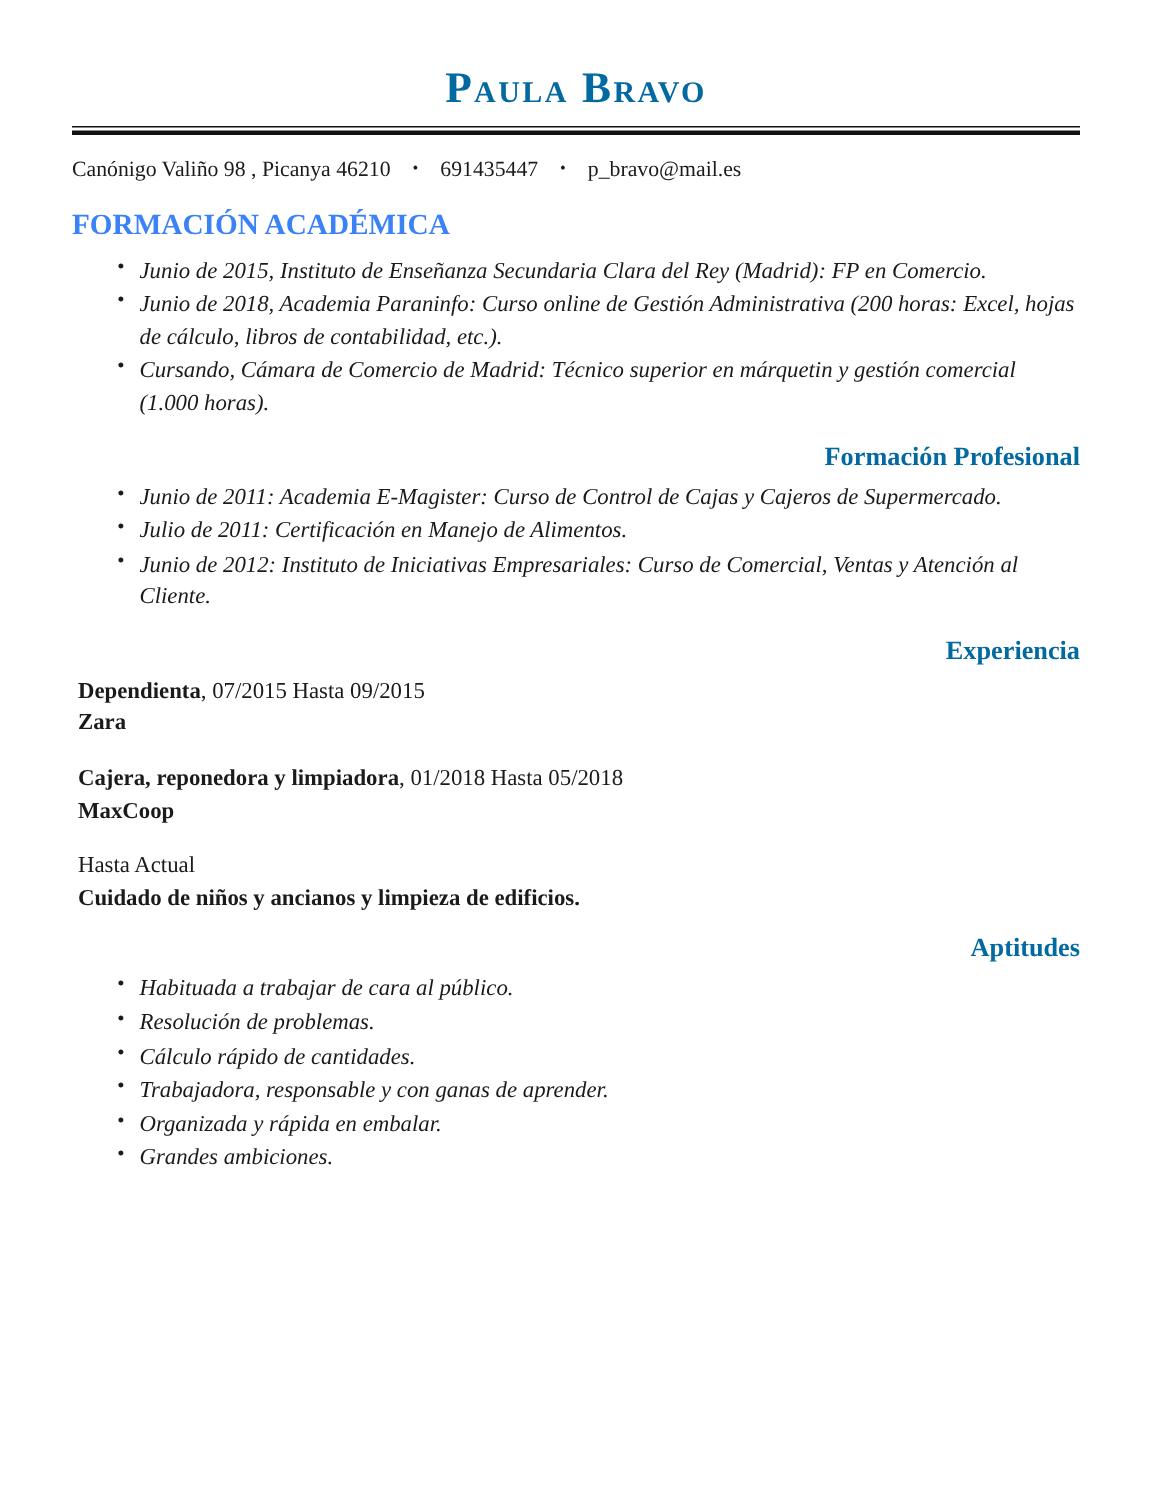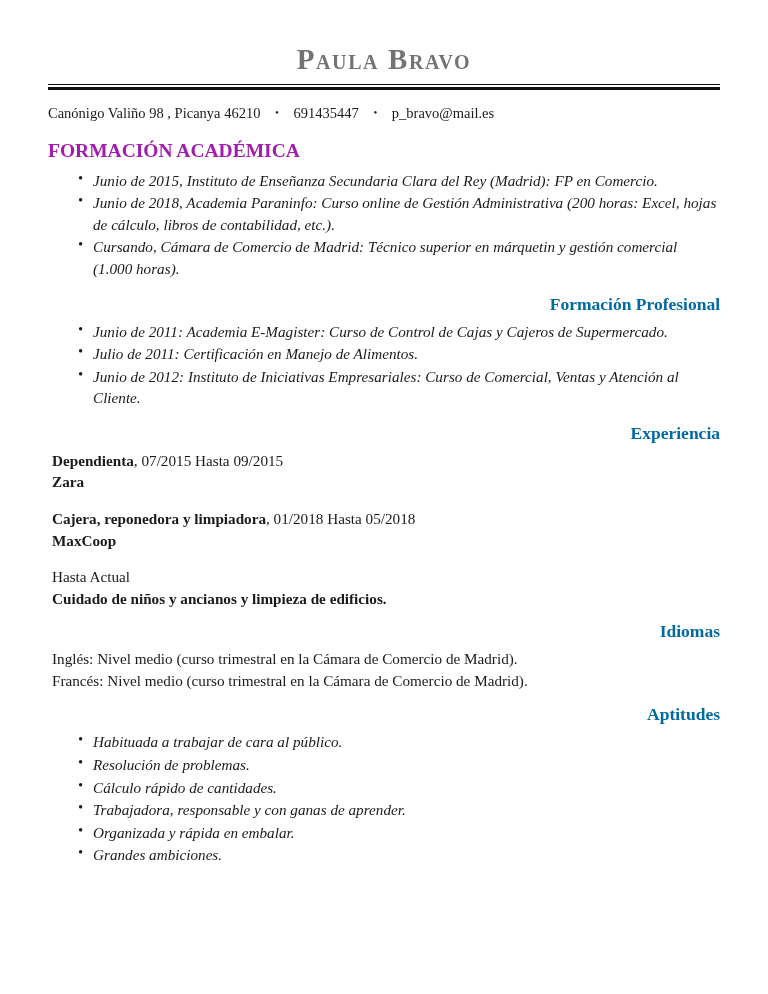--- a/index.html
+++ b/index.html
@@ -26,21 +26,21 @@
 
   
   .name {
     text-align: center;
     font-size: 29px;
     font-weight: bold;
     font-variant: small-caps;
     letter-spacing: 1.6px;
     line-height: 1.05;
     margin: 0 0 10px 0;
-    color: #737373;
+    color: #0369a1;
   }
   .rule {
     height: 6px;
     margin: 0 0 9px 0;
     border-top: 1.5px solid #111111;
     border-bottom: 3px solid #111111;
     box-sizing: border-box;
   }
   .contact {
     text-align: left;
@@ -55,21 +55,21 @@
     font-size: 11px;
     vertical-align: 2px;
   }
 
   
   .h-major {
     font-size: 19.5px;
     font-weight: bold;
     line-height: 1.2;
     margin: 0 0 7px 0;
-    color: #a21caf;
+    color: #3b82f6;
   }
   .h-minor {
     font-size: 17.5px;
     font-weight: bold;
     line-height: 1.2;
     margin: 0 0 6px 0;
     padding-left: 4px;
     color: #0369a1;
     text-align: right;
   }
@@ -176,27 +176,20 @@
       </div>
 
       <div class="exp-item">
         <div class="exp-line exp-plain">Hasta Actual</div>
         <div class="exp-line exp-desc">Cuidado de niños y ancianos y limpieza de edificios.</div>
       </div>
 
     </div>
   </div>
 
-  <div class="section">
-    <h2 class="h-minor">Idiomas</h2>
-    <div class="lang-list">
-      <div class="lang-line">Inglés: Nivel medio (curso trimestral en la Cámara de Comercio de Madrid).</div>
-      <div class="lang-line">Francés: Nivel medio (curso trimestral en la Cámara de Comercio de Madrid).</div>
-    </div>
-  </div>
 
   <div class="section">
     <h2 class="h-minor">Aptitudes</h2>
     <ul class="bullets">
       <li>Habituada a trabajar de cara al público.</li>
       <li>Resolución de problemas.</li>
       <li>Cálculo rápido de cantidades.</li>
       <li>Trabajadora, responsable y con ganas de aprender.</li>
       <li>Organizada y rápida en embalar.</li>
       <li>Grandes ambiciones.</li>

